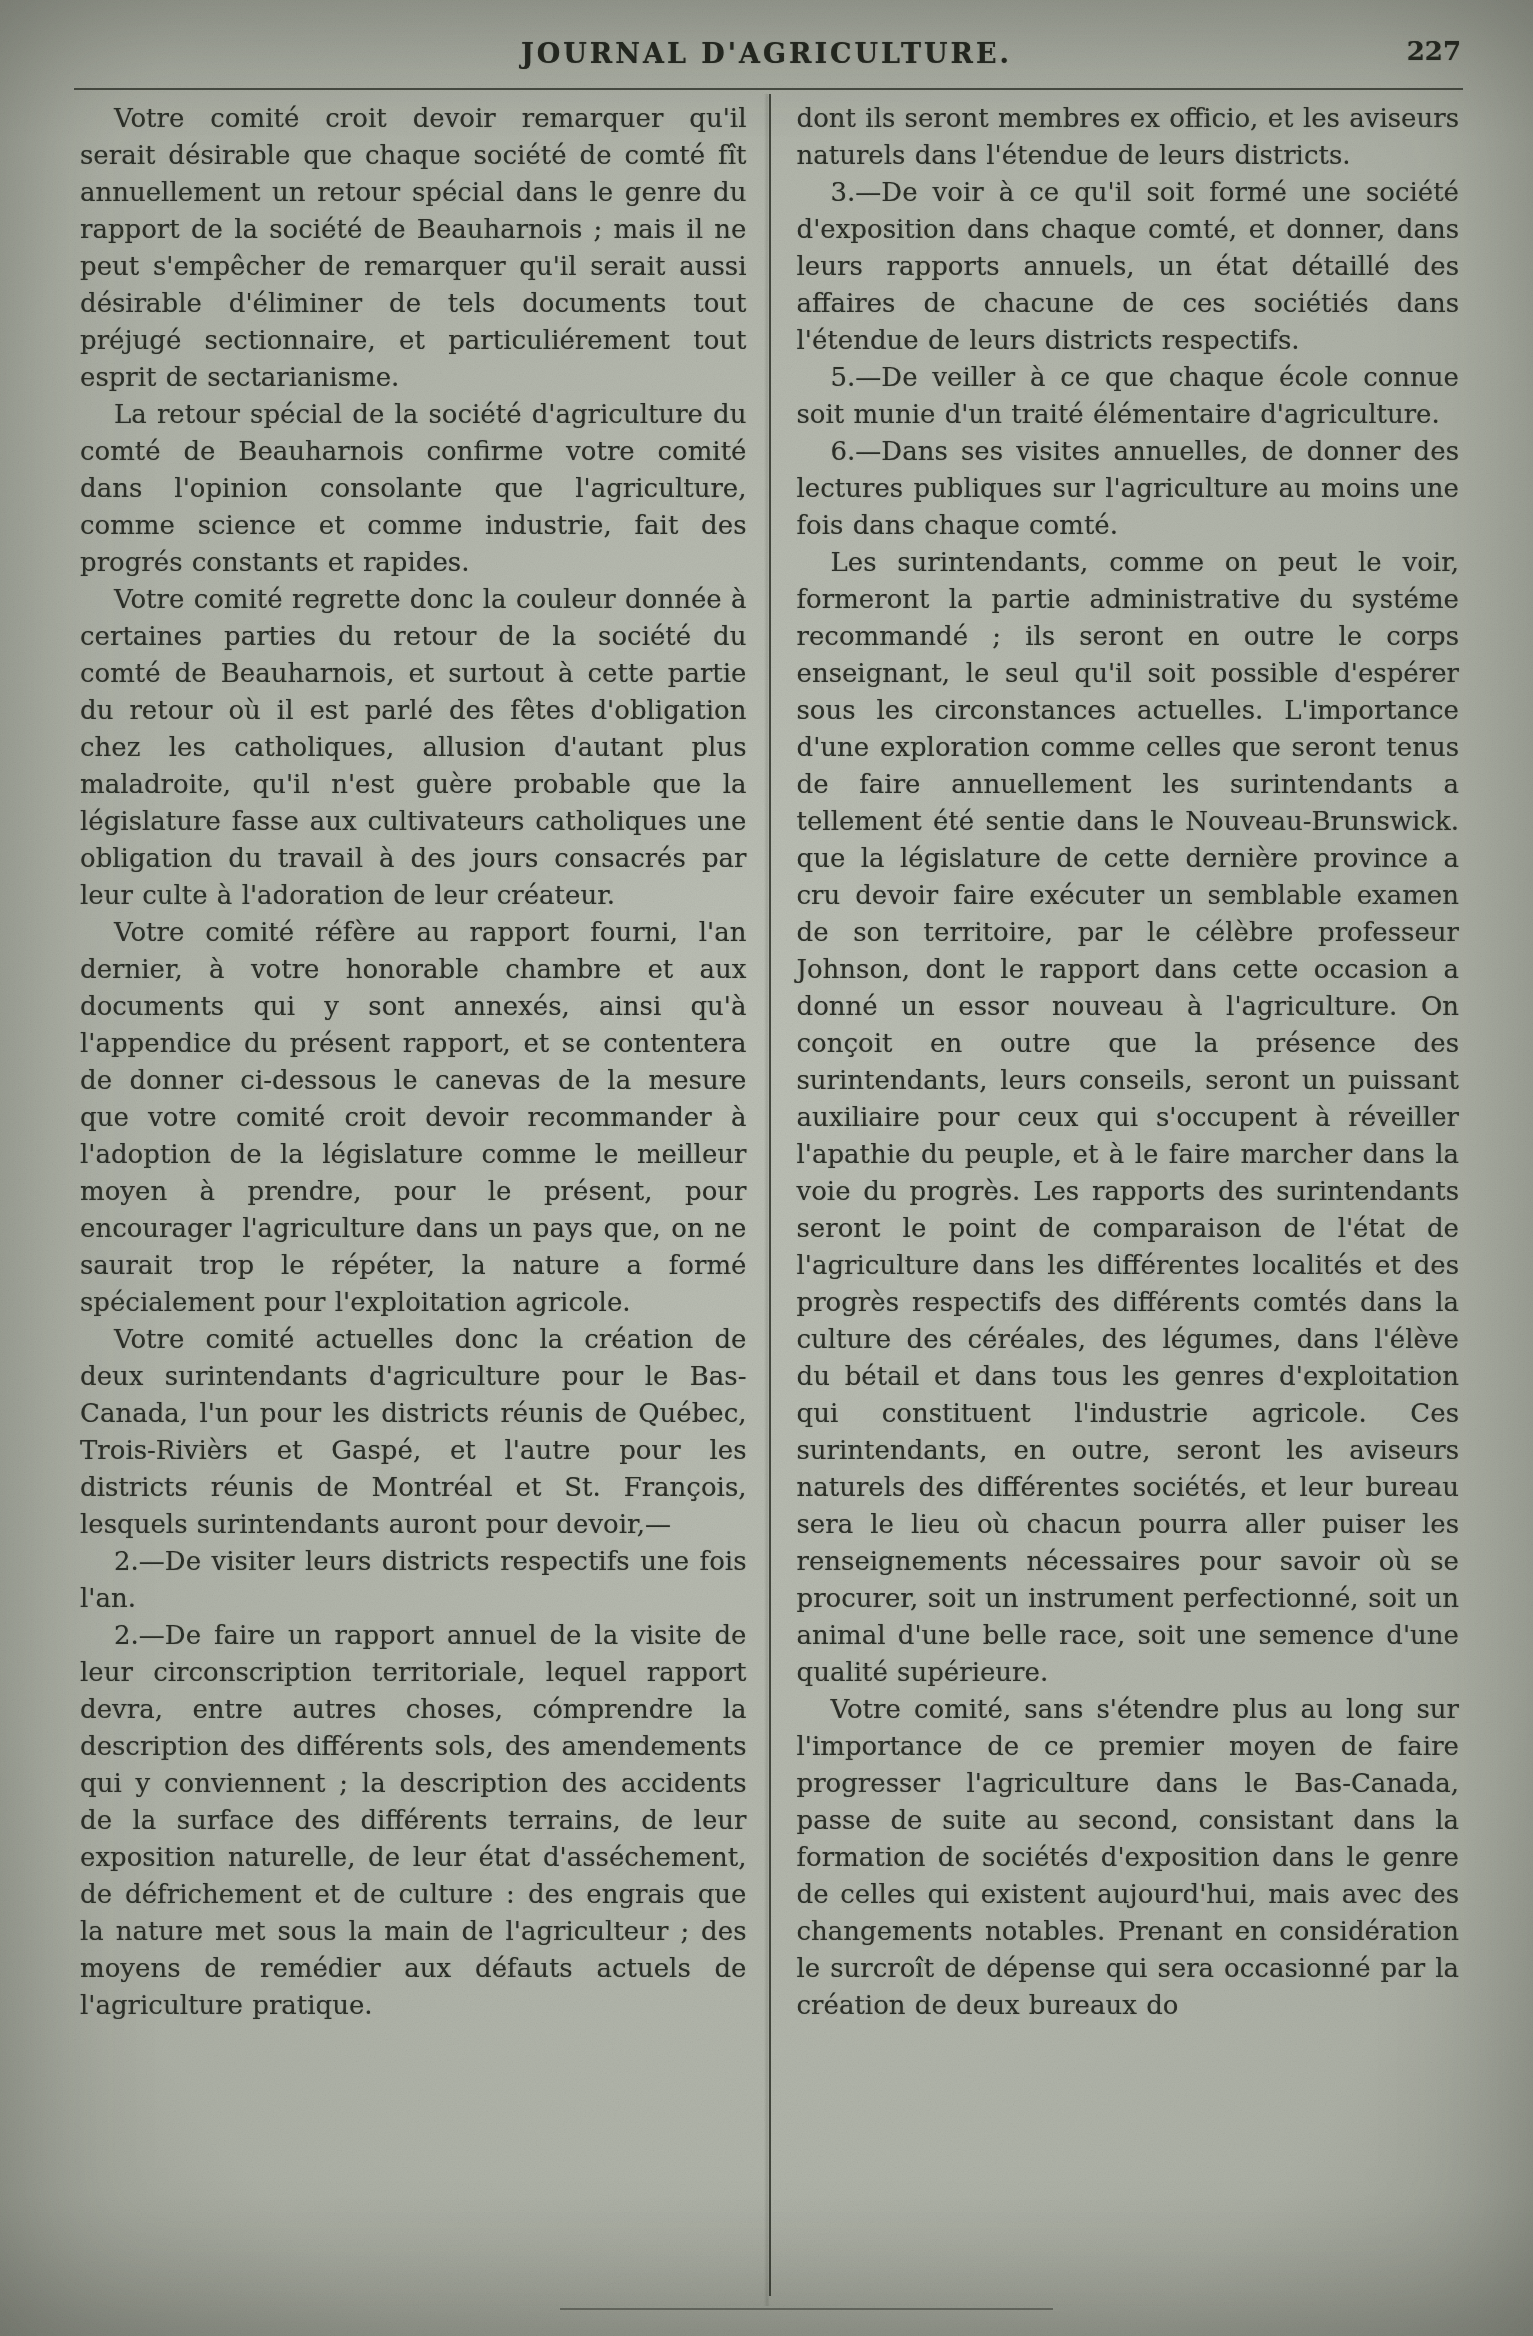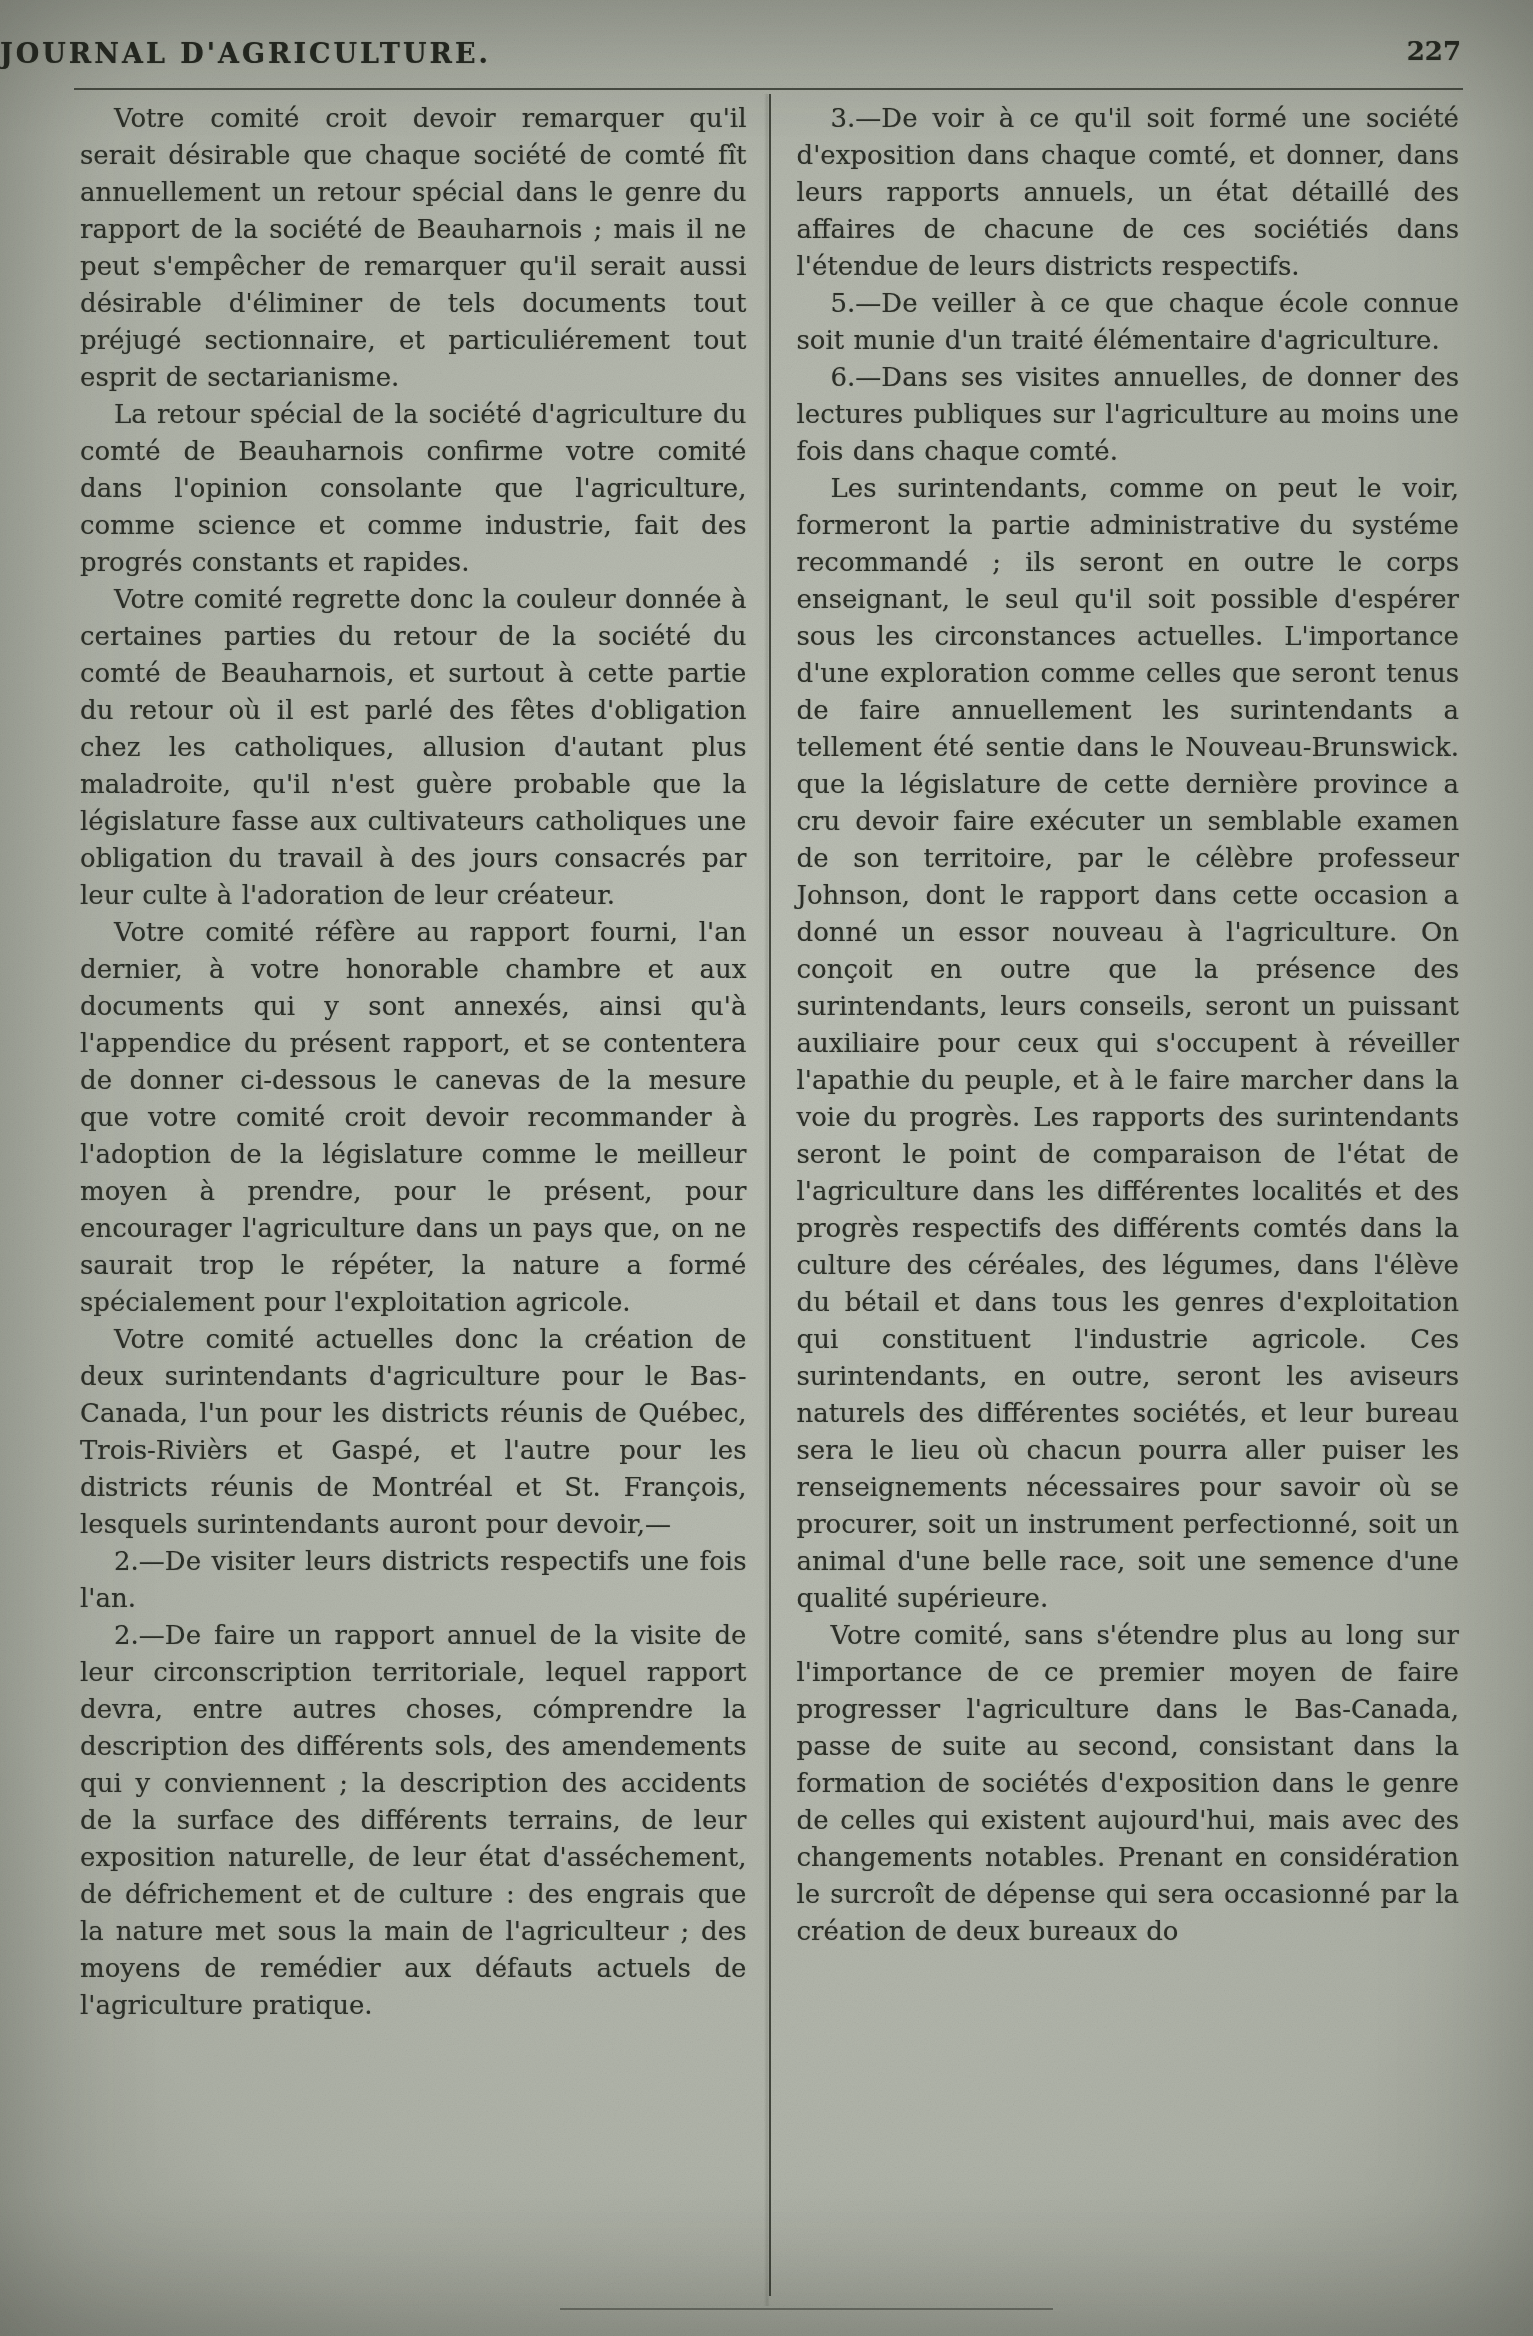--- a/index.html
+++ b/index.html
@@ -27,20 +27,21 @@
   .grain{
     position:absolute;inset:0;
     width:100%;height:100%;
     opacity:.30;
     pointer-events:none;
     mix-blend-mode:multiply;
   }
   .masthead{
     position:absolute;
     top:38px;left:0;right:0;
+    text-align:center;
     font-weight:bold;
     font-size:27px;
     letter-spacing:3px;
     color:#23261f;
     text-shadow:0 0 1px rgba(35,38,31,.55);
   }
   .pageno{
     position:absolute;
     top:36px;right:72px;
     font-weight:bold;
@@ -118,20 +119,21 @@
     <div class="col left">
       <p>Votre comité croit devoir remarquer qu'il serait désirable que chaque société de comté fît annuellement un retour spécial dans le genre du rapport de la société de Beauharnois ; mais il ne peut s'empêcher de remarquer qu'il serait aussi désirable d'éliminer de tels documents tout préjugé sectionnaire, et particuliérement tout esprit de sectarianisme.</p>
       <p>La retour spécial de la société d'agriculture du comté de Beauharnois confirme votre comité dans l'opinion consolante que l'agriculture, comme science et comme industrie, fait des progrés constants et rapides.</p>
       <p>Votre comité regrette donc la couleur donnée à certaines parties du retour de la société du comté de Beauharnois, et surtout à cette partie du retour où il est parlé des fêtes d'obligation chez les catholiques, allusion d'autant plus maladroite, qu'il n'est guère probable que la législature fasse aux cultivateurs catholiques une obligation du travail à des jours consacrés par leur culte à l'adoration de leur créateur.</p>
       <p>Votre comité réfère au rapport fourni, l'an dernier, à votre honorable chambre et aux documents qui y sont annexés, ainsi qu'à l'appendice du présent rapport, et se contentera de donner ci-dessous le canevas de la mesure que votre comité croit devoir recommander à l'adoption de la législature comme le meilleur moyen à prendre, pour le présent, pour encourager l'agriculture dans un pays que, on ne saurait trop le répéter, la nature a formé spécialement pour l'exploitation agricole.</p>
       <p>Votre comité actuelles donc la création de deux surintendants d'agriculture pour le Bas-Canada, l'un pour les districts réunis de Québec, Trois-Rivièrs et Gaspé, et l'autre pour les districts réunis de Montréal et St. François, lesquels surintendants auront pour devoir,—</p>
       <p>2.—De visiter leurs districts respectifs une fois l'an.</p>
       <p>2.—De faire un rapport annuel de la visite de leur circonscription territoriale, lequel rapport devra, entre autres choses, cómprendre la description des différents sols, des amendements qui y conviennent ; la description des accidents de la surface des différents terrains, de leur exposition naturelle, de leur état d'asséchement, de défrichement et de culture : des engrais que la nature met sous la main de l'agriculteur ; des moyens de remédier aux défauts actuels de l'agriculture pratique.</p>
     </div>
     <div class="col right">
+      <p class="no-indent">dont ils seront membres ex officio, et les aviseurs naturels dans l'étendue de leurs districts.</p>
       <p>3.—De voir à ce qu'il soit formé une société d'exposition dans chaque comté, et donner, dans leurs rapports annuels, un état détaillé des affaires de chacune de ces sociétiés dans l'étendue de leurs districts respectifs.</p>
       <p>5.—De veiller à ce que chaque école connue soit munie d'un traité élémentaire d'agriculture.</p>
       <p>6.—Dans ses visites annuelles, de donner des lectures publiques sur l'agriculture au moins une fois dans chaque comté.</p>
       <p>Les surintendants, comme on peut le voir, formeront la partie administrative du systéme recommandé ; ils seront en outre le corps enseignant, le seul qu'il soit possible d'espérer sous les circonstances actuelles. L'importance d'une exploration comme celles que seront tenus de faire annuellement les surintendants a tellement été sentie dans le Nouveau-Brunswick. que la législature de cette dernière province a cru devoir faire exécuter un semblable examen de son territoire, par le célèbre professeur Johnson, dont le rapport dans cette occasion a donné un essor nouveau à l'agriculture. On conçoit en outre que la présence des surintendants, leurs conseils, seront un puissant auxiliaire pour ceux qui s'occupent à réveiller l'apathie du peuple, et à le faire marcher dans la voie du progrès. Les rapports des surintendants seront le point de comparaison de l'état de l'agriculture dans les différentes localités et des progrès respectifs des différents comtés dans la culture des céréales, des légumes, dans l'élève du bétail et dans tous les genres d'exploitation qui constituent l'industrie agricole. Ces surintendants, en outre, seront les aviseurs naturels des différentes sociétés, et leur bureau sera le lieu où chacun pourra aller puiser les renseignements nécessaires pour savoir où se procurer, soit un instrument perfectionné, soit un animal d'une belle race, soit une semence d'une qualité supérieure.</p>
       <p>Votre comité, sans s'étendre plus au long sur l'importance de ce premier moyen de faire progresser l'agriculture dans le Bas-Canada, passe de suite au second, consistant dans la formation de sociétés d'exposition dans le genre de celles qui existent aujourd'hui, mais avec des changements notables. Prenant en considération le surcroît de dépense qui sera occasionné par la création de deux bureaux do</p>
     </div>
   </div>
 
   <div class="divider-shadow"></div>
   <div class="foot-rule"></div>

